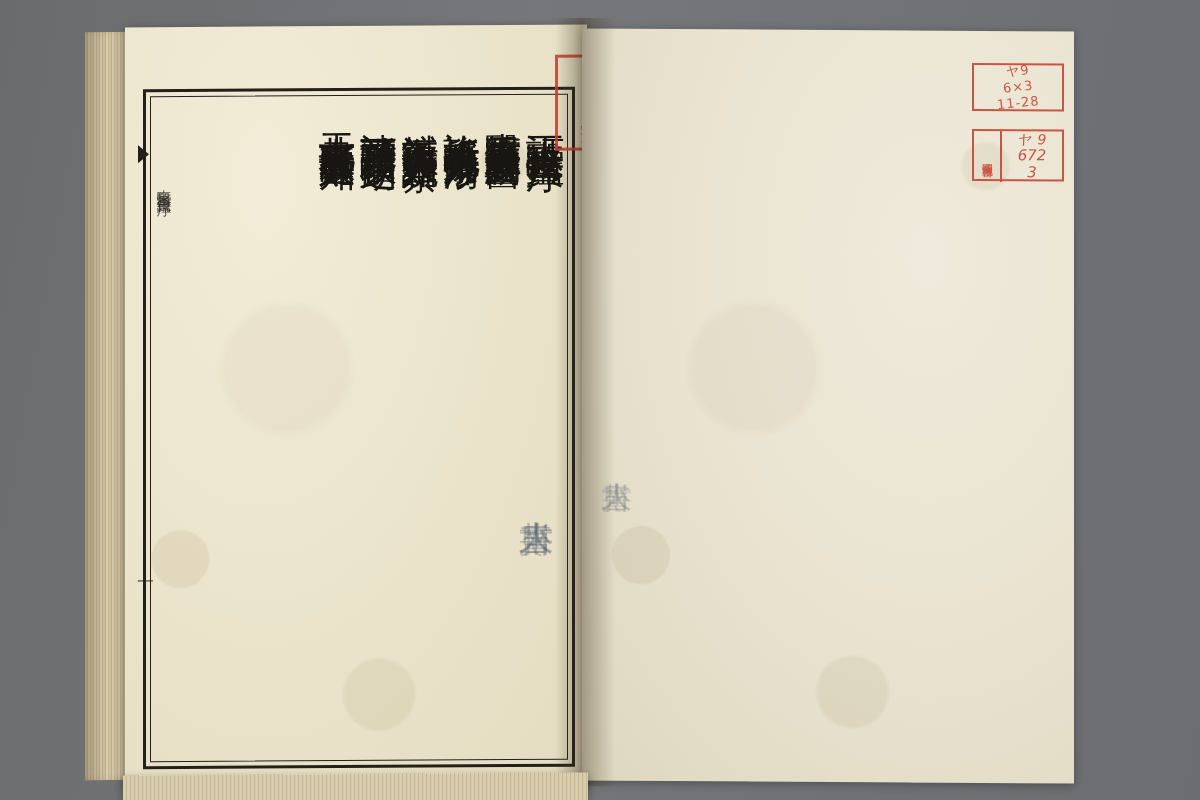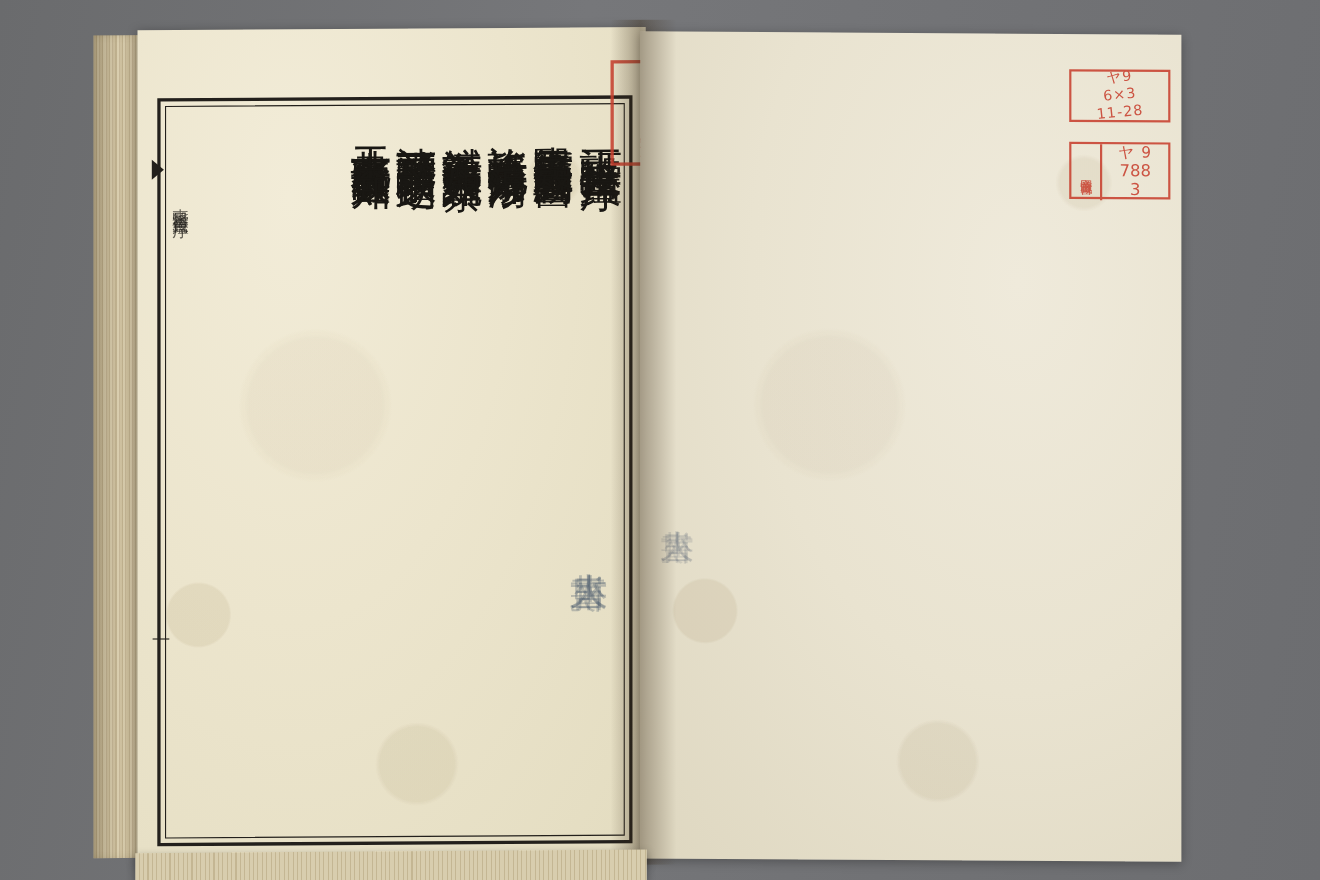--- a/index.html
+++ b/index.html
@@ -297,20 +297,21 @@
     letter-spacing: 1px;
   }
   #seal-shelf .nums {
     display: flex;
     flex-direction: column;
     align-items: center;
     justify-content: center;
     font-size: 15px;
     line-height: 1.15;
     font-family: "DejaVu Sans", sans-serif;
+    font-style: italic;
   }
   #seal-shelf .nums .k {
     font-size: 14px;
     letter-spacing: 1px;
   }
 </style>
 </head>
 <body>
 
 <div id="scene">
@@ -351,21 +352,21 @@
       <div class="seal" id="seal-callnum">
         <span class="hand">ヤ9</span>
         <span class="hand">6×3</span>
         <span class="hand">11-28</span>
       </div>
 
       <div class="seal" id="seal-shelf">
         <span class="lbl">帝國藏書</span>
         <span class="nums">
           <span class="k">ヤ 9</span>
-          <span>788</span>
+          <span>672</span>
           <span>3</span>
         </span>
       </div>
     </div>
 
     <div class="gutter"></div>
     <div class="block-bottom"></div>
 
   </div>
 </div>

